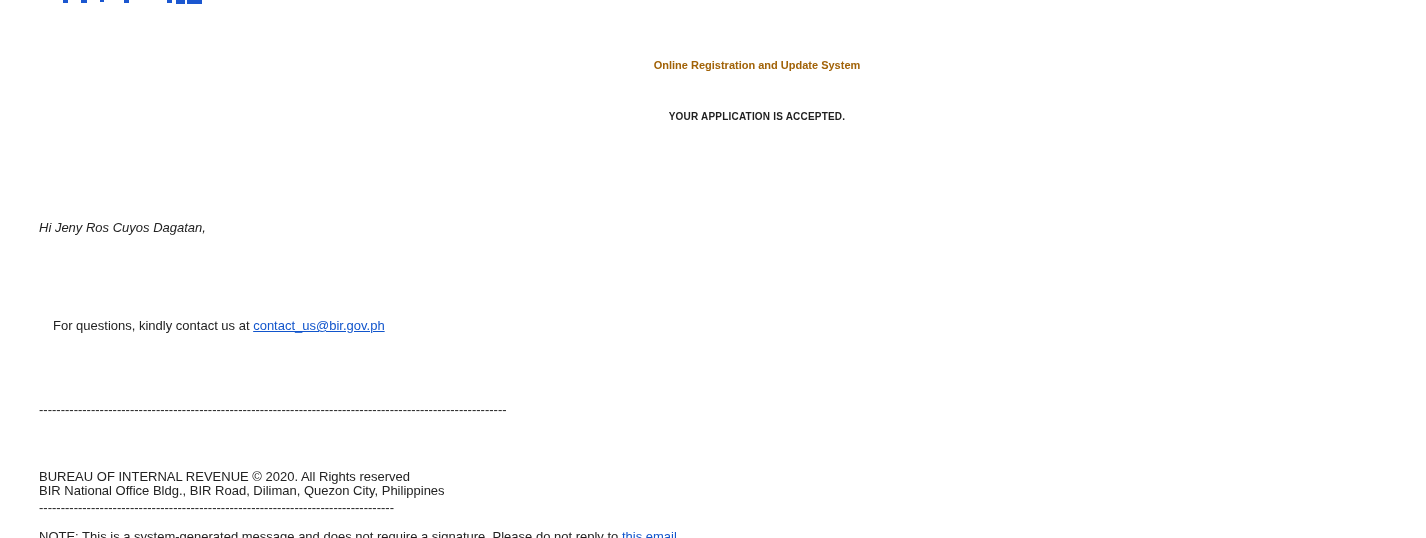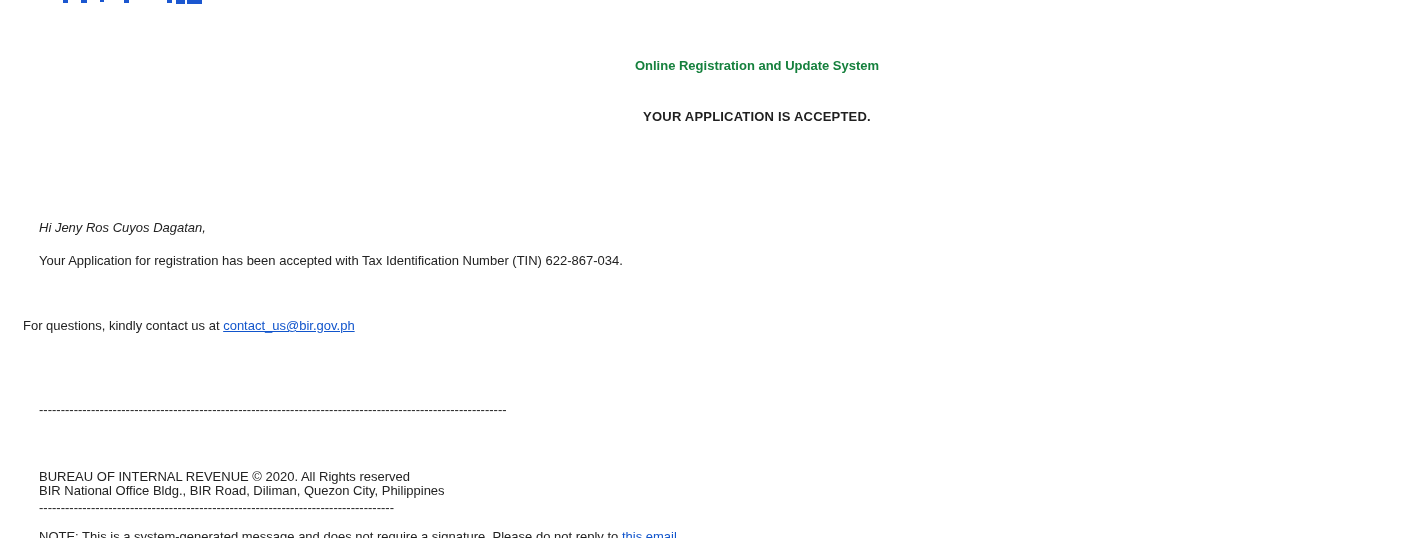--- a/index.html
+++ b/index.html
@@ -27,30 +27,30 @@
   .frag1 { left: 25px;  top: 0; width: 5px;  height: 3px; }
   .frag2 { left: 43px;  top: 0; width: 6px;  height: 3px; }
   .frag3 { left: 62px;  top: 1; width: 4px;  height: 2px; }
   .frag4 { left: 86px;  top: 0; width: 5px;  height: 3px; }
   .frag5 { left: 129px; top: 0; width: 5px;  height: 3px; }
   .frag6 { left: 138px; top: 0; width: 9px;  height: 4px; }
   .frag7 { left: 149px; top: 0; width: 15px; height: 4px; }
 
   .heading1 {
     top: 58px; left: 757px; transform: translateX(-50%);
-    font-weight: bold; font-size: 13px; color: #15803d;
+    font-weight: bold; font-size: 11px; color: #a16207;
   }
   .heading2 {
     top: 109px; left: 757px; transform: translateX(-50%);
-    font-weight: bold; font-size: 13px; color: #1f1f1f; letter-spacing: 0.2px;
+    font-weight: bold; font-size: 10px; color: #1f1f1f; letter-spacing: 0.2px;
   }
 
   .greeting   { top: 220px; left: 39px; font-style: italic; }
   .acceptance { top: 253px; left: 39px; }
-  .contact    { top: 318px; left: 23px; }
+  .contact    { top: 318px; left: 53px; }
 
   a.link, .link {
     color: #1155cc;
     text-decoration: underline;
     cursor: pointer;
   }
 
   .divider1 { top: 402px; left: 39px; color: #1f1f1f; letter-spacing: 0; }
   .divider2 { top: 500px; left: 39px; color: #1f1f1f; }
 
@@ -72,21 +72,20 @@
     <span class="frag frag6"></span>
     <span class="frag frag7"></span>
   </div>
 
   <div class="abs heading1">Online Registration and Update System</div>
 
   <div class="abs heading2">YOUR APPLICATION IS ACCEPTED.</div>
 
   <div class="abs greeting">Hi Jeny Ros Cuyos Dagatan,</div>
 
-  <div class="abs acceptance">Your Application for registration has been accepted with Tax Identification Number (TIN) 622-867-034.</div>
 
   <div class="abs contact">
     <span>For questions, kindly contact us at </span><a class="link">contact_us@bir.gov.ph</a>
   </div>
 
   <div class="abs divider1">------------------------------------------------------------------------------------------------------------</div>
 
   <div class="abs copyright">BUREAU OF INTERNAL REVENUE © 2020. All Rights reserved</div>
 
   <div class="abs address">BIR National Office Bldg., BIR Road, Diliman, Quezon City, Philippines</div>

